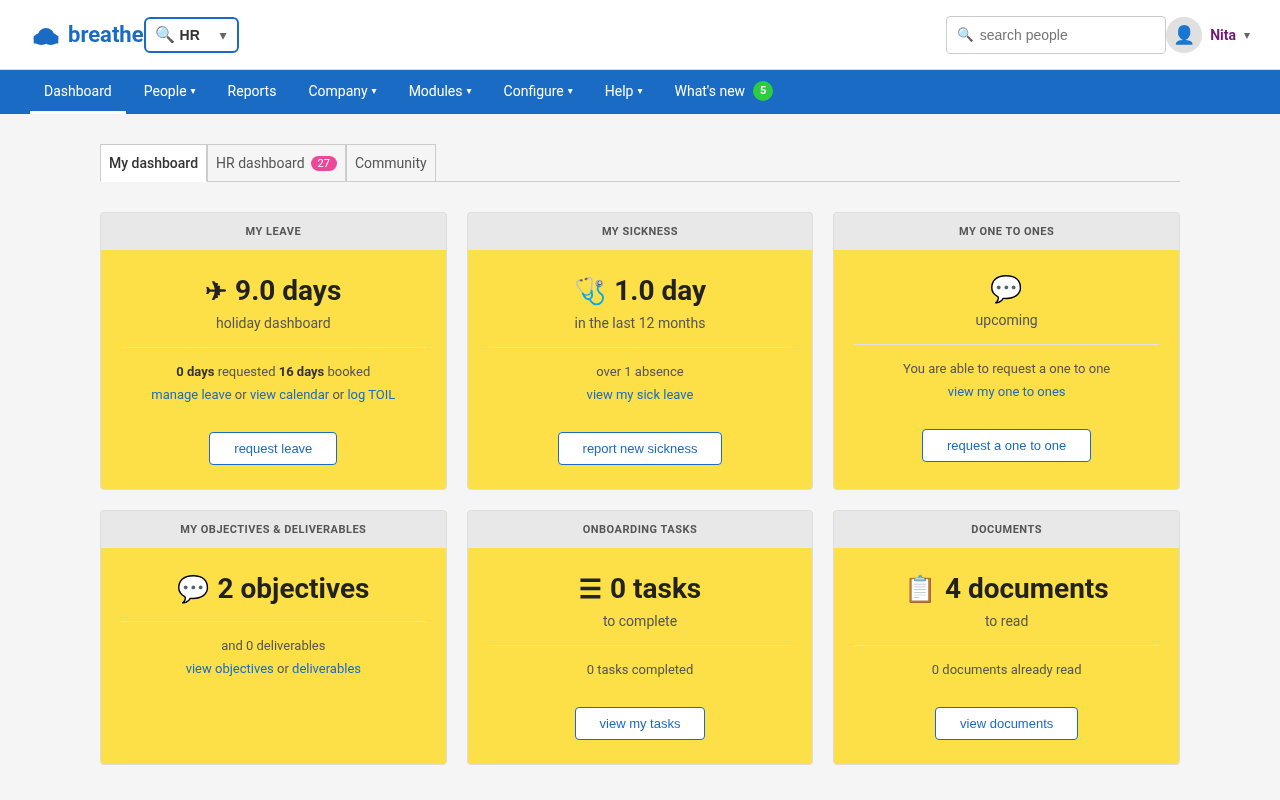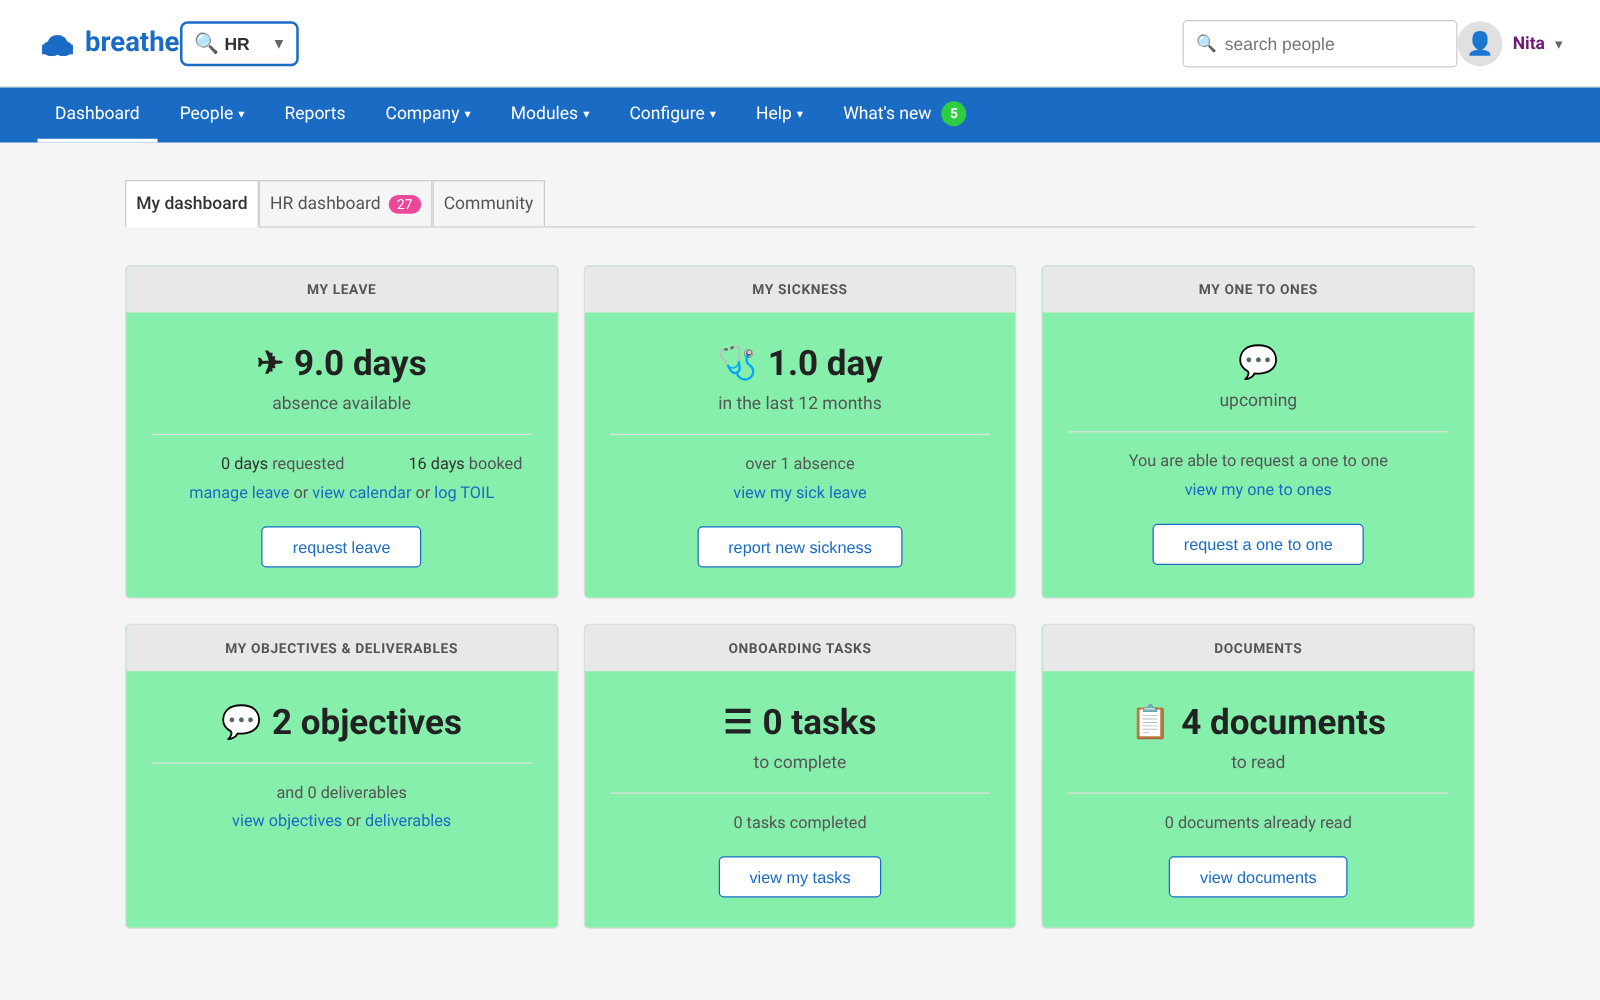--- a/index.html
+++ b/index.html
@@ -33,32 +33,32 @@
     .main { padding: 30px 100px; }
     
     
     .tabs { display: flex; gap: 0; margin-bottom: 30px; border-bottom: 1px solid #ccc; }
     .tab { padding: 10px 8px; border: 1px solid #ccc; border-bottom: none; background: #f5f5f5; cursor: pointer; font-size: 14px; color: #555; display: flex; align-items: center; gap: 6px; }
     .tab.active { background: #fff; border-bottom: 1px solid #fff; color: #333; font-weight: 500; margin-bottom: -1px; }
     .tab-badge { background: #ec4899; color: #fff; border-radius: 10px; padding: 1px 7px; font-size: 11px; }
 
     
     .cards-grid { display: grid; grid-template-columns: repeat(3, 1fr); gap: 20px; }
-    .card { background: #86efac; border: 1px solid #ddd; border-radius: 4px; overflow: hidden; }
+    .card { background: #fde047; border: 1px solid #ddd; border-radius: 4px; overflow: hidden; }
     .card-header { background: #e8e8e8; text-align: center; padding: 12px; font-size: 11px; font-weight: 700; letter-spacing: 0.5px; color: #555; text-transform: uppercase; }
     .card-body { padding: 24px 20px; display: flex; flex-direction: column; align-items: center; gap: 8px; }
     .card-main-value { font-size: 28px; font-weight: 700; color: #222; display: flex; align-items: center; gap: 8px; }
     .card-main-value .icon { font-size: 26px; }
     .card-subtitle { font-size: 14px; color: #555; text-align: center; }
     .card-divider { width: 100%; border: none; border-top: 1px solid #e0e0e0; margin: 8px 0; }
     .card-info { font-size: 13px; color: #555; text-align: center; }
-    .card-info strong { font-weight: 400; color: #333; margin-left: 48px; }
+    .card-info strong { font-weight: 700; color: #333; }
     .card-links { font-size: 13px; color: #555; text-align: center; }
     .card-link { color: #1a6bc4; text-decoration: none; cursor: pointer; }
-    .card-action { margin-top: 11px; }
+    .card-action { margin-top: 22px; }
     .btn-outline { border: 1px solid #1a6bc4; background: #fff; color: #1a6bc4; padding: 8px 24px; border-radius: 4px; font-size: 13px; cursor: pointer; }
   </style>
 </head>
 <body>
 
 <div class="header">
   <a class="logo">
     <svg class="logo-cloud" viewBox="0 0 40 26" fill="#1a6bc4">
       <ellipse cx="14" cy="18" rx="10" ry="8"></ellipse>
       <ellipse cx="26" cy="18" rx="10" ry="8"></ellipse>
@@ -140,21 +140,21 @@
 
   <div class="cards-grid">
 
     <div class="card">
       <div class="card-header">MY LEAVE</div>
       <div class="card-body">
         <div class="card-main-value">
           <span class="icon">✈</span>
           <span>9.0 days</span>
         </div>
-        <div class="card-subtitle">absence available</div>
+        <div class="card-subtitle">holiday dashboard</div>
         <hr class="card-divider">
         <div class="card-info">
           <strong>0 days</strong> requested <strong>16 days</strong> booked
         </div>
         <div class="card-links">
           <a class="card-link">manage leave</a>
           <span> or </span>
           <a class="card-link">view calendar</a>
           <span> or </span>
           <a class="card-link">log TOIL</a>

